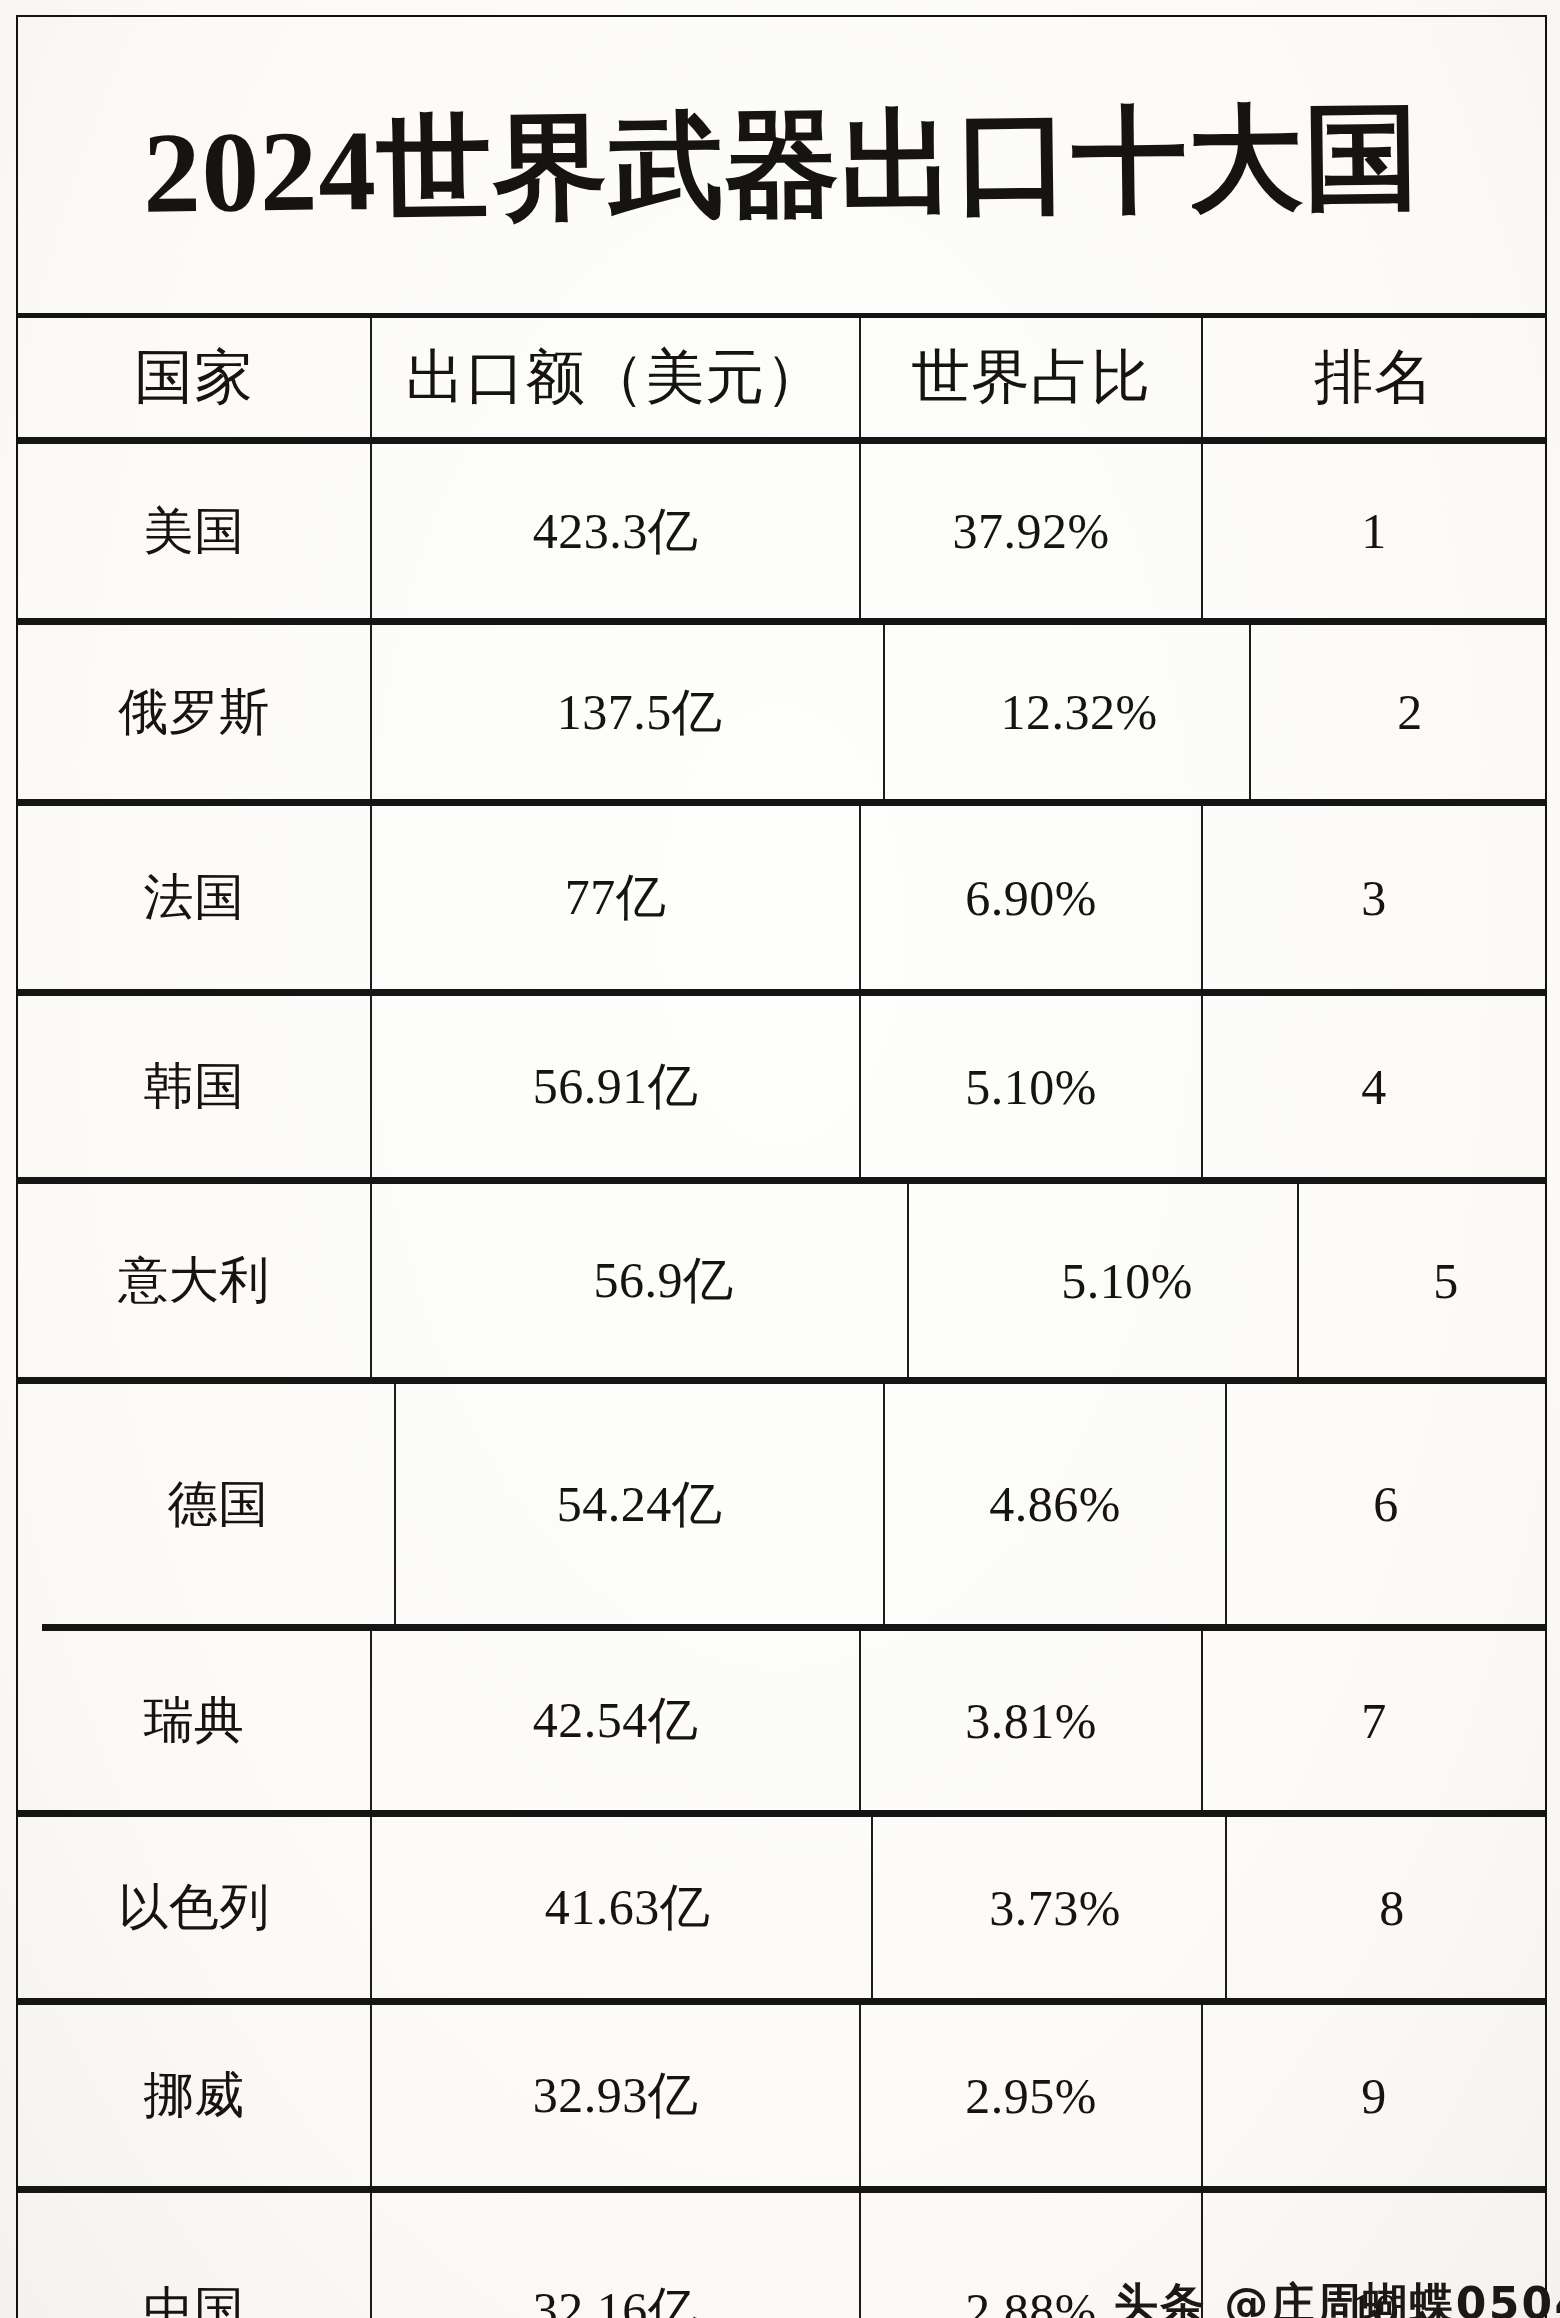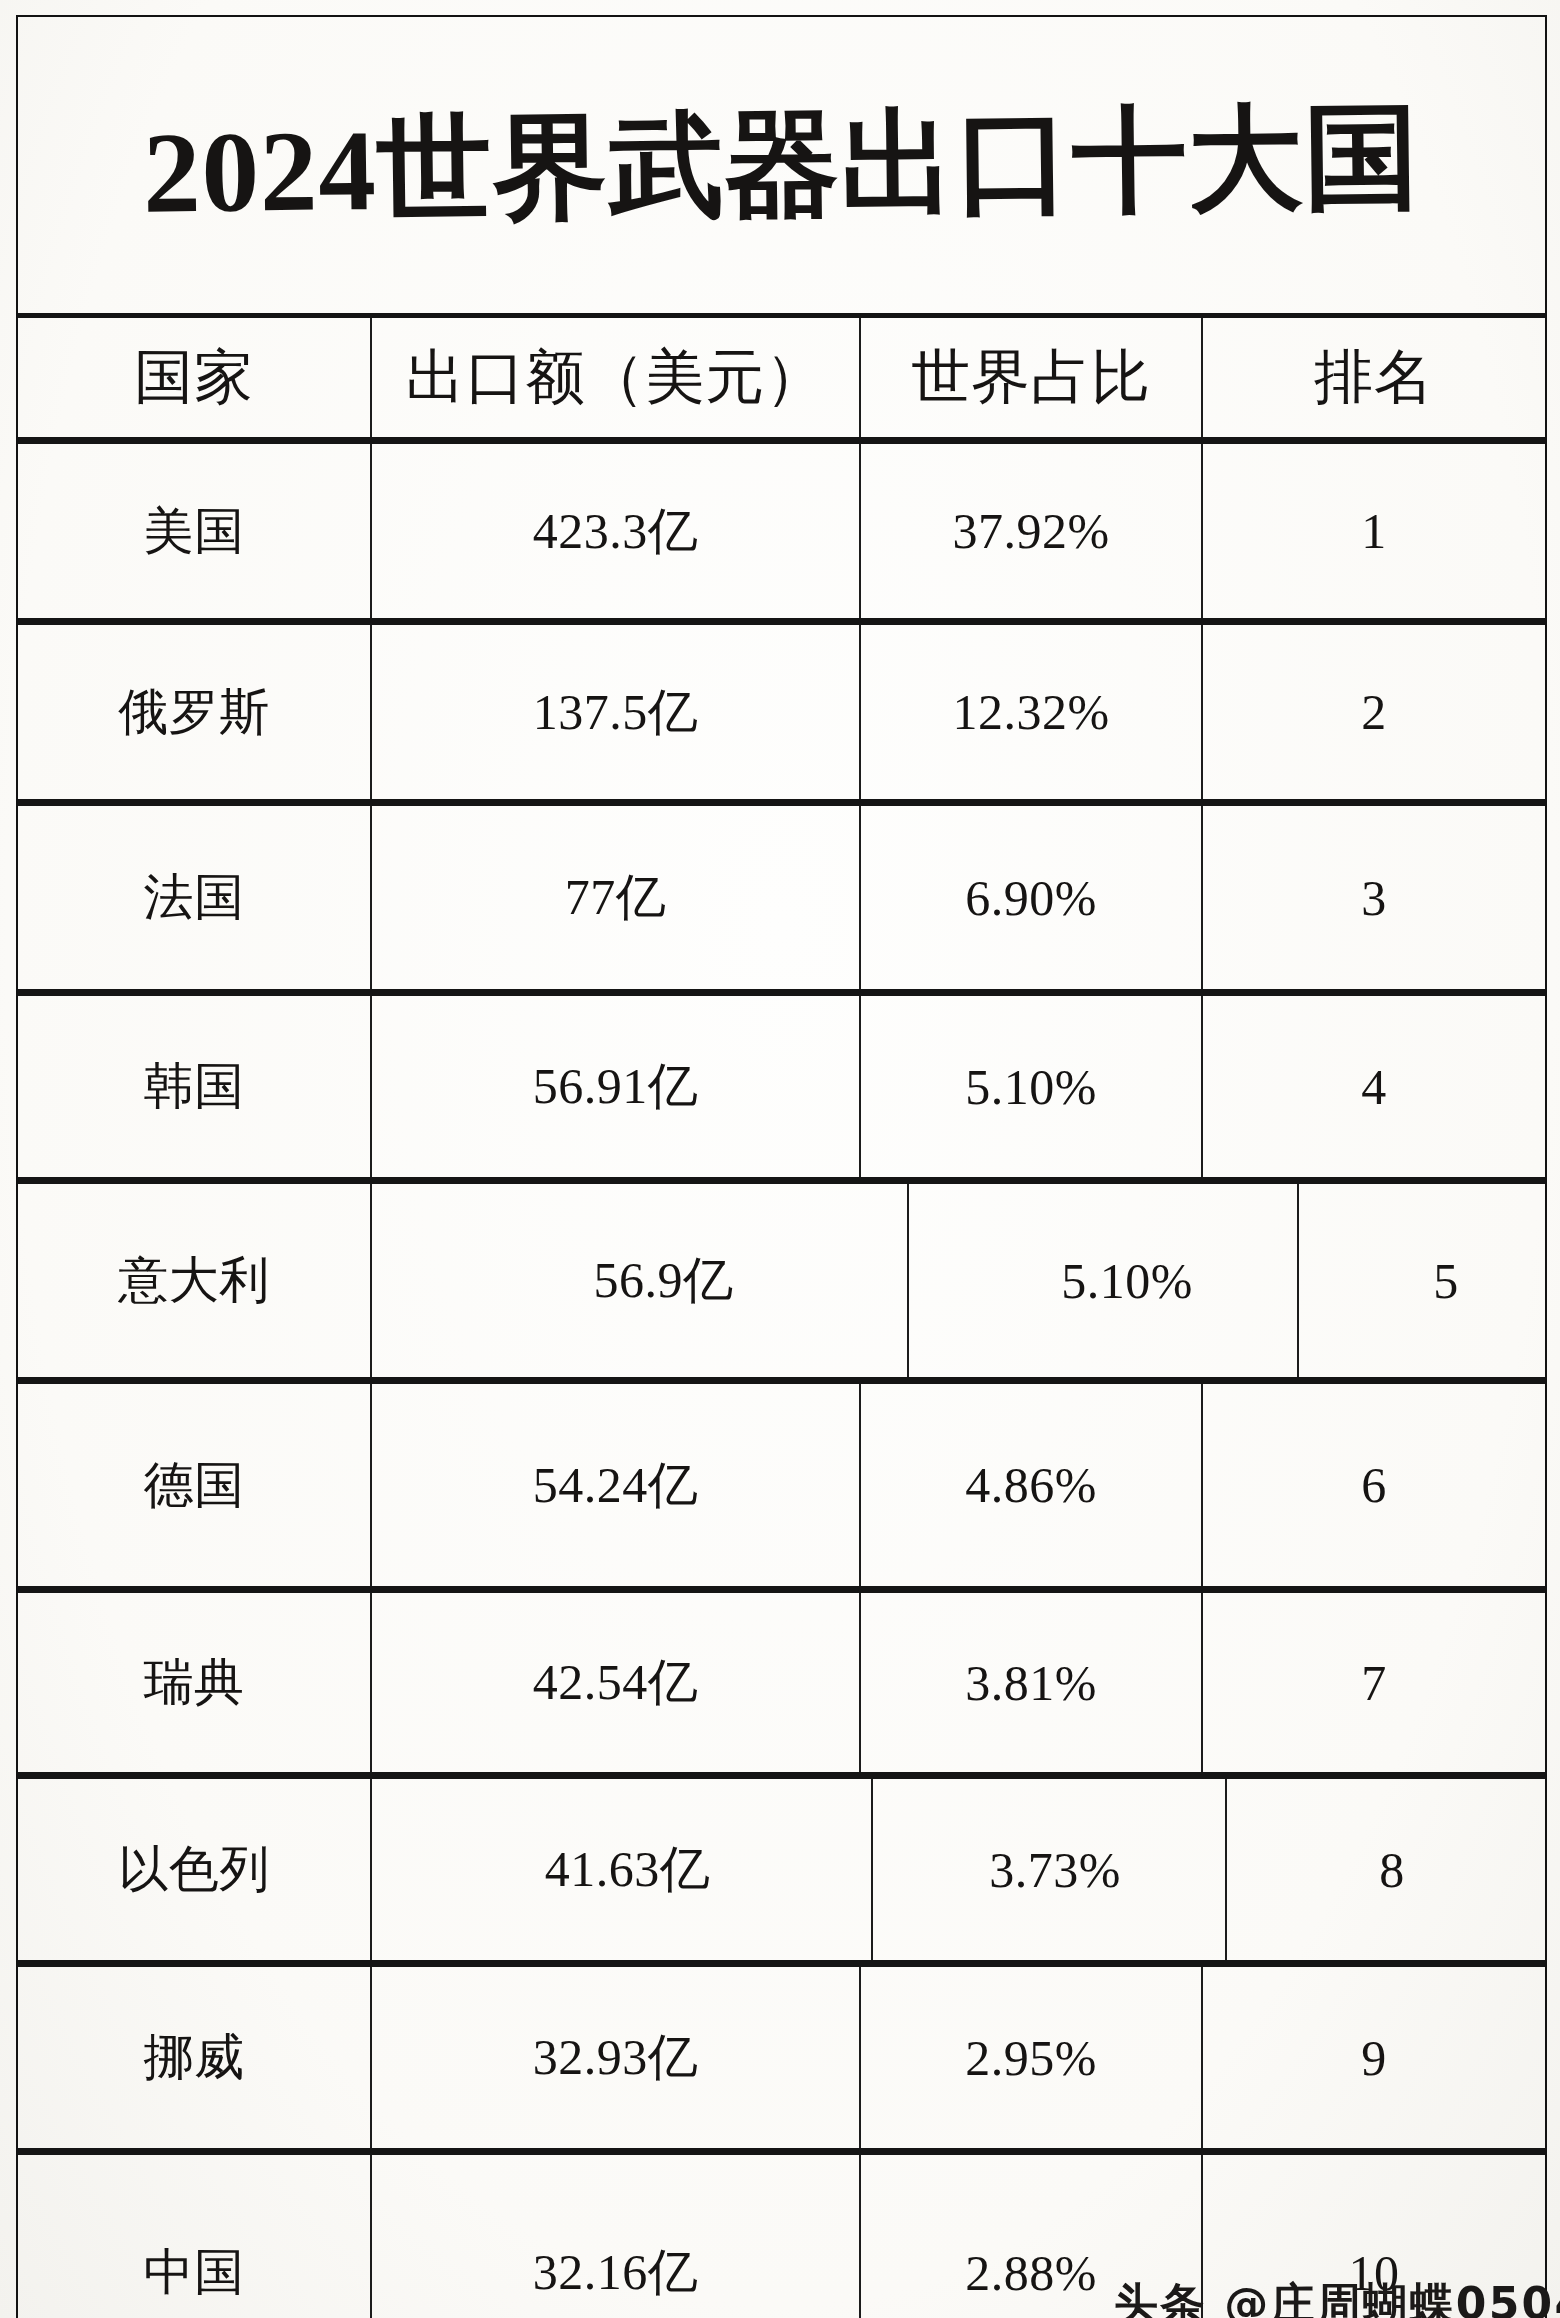--- a/index.html
+++ b/index.html
@@ -105,21 +105,21 @@
       <div class="cell hcell">排名</div>
     </div>
 
     <div>
         <div class="trow" style="height: 181px;">
           <div class="cell dcell v">美国</div>
           <div class="cell dcell v">423.3亿</div>
           <div class="cell dcell v">37.92%</div>
           <div class="cell dcell">1</div>
         </div>
-        <div class="trow" style="height: 181px;">
+        <div class="trow" style="height: 181px; gap: 24px;">
           <div class="cell dcell v">俄罗斯</div>
           <div class="cell dcell v">137.5亿</div>
           <div class="cell dcell v">12.32%</div>
           <div class="cell dcell">2</div>
         </div>
         <div class="trow" style="height: 190px;">
           <div class="cell dcell v">法国</div>
           <div class="cell dcell v">77亿</div>
           <div class="cell dcell v">6.90%</div>
           <div class="cell dcell">3</div>
@@ -129,21 +129,21 @@
           <div class="cell dcell v">56.91亿</div>
           <div class="cell dcell v">5.10%</div>
           <div class="cell dcell">4</div>
         </div>
         <div class="trow" style="height: 200px; gap: 48px;">
           <div class="cell dcell v">意大利</div>
           <div class="cell dcell v">56.9亿</div>
           <div class="cell dcell v">5.10%</div>
           <div class="cell dcell">5</div>
         </div>
-        <div class="trow" style="height: 209px;">
+        <div class="trow" style="height: 247px; margin-left: 24px;">
           <div class="cell dcell v">德国</div>
           <div class="cell dcell v">54.24亿</div>
           <div class="cell dcell v">4.86%</div>
           <div class="cell dcell">6</div>
         </div>
         <div class="trow" style="height: 186px;">
           <div class="cell dcell v">瑞典</div>
           <div class="cell dcell v">42.54亿</div>
           <div class="cell dcell v">3.81%</div>
           <div class="cell dcell">7</div>

